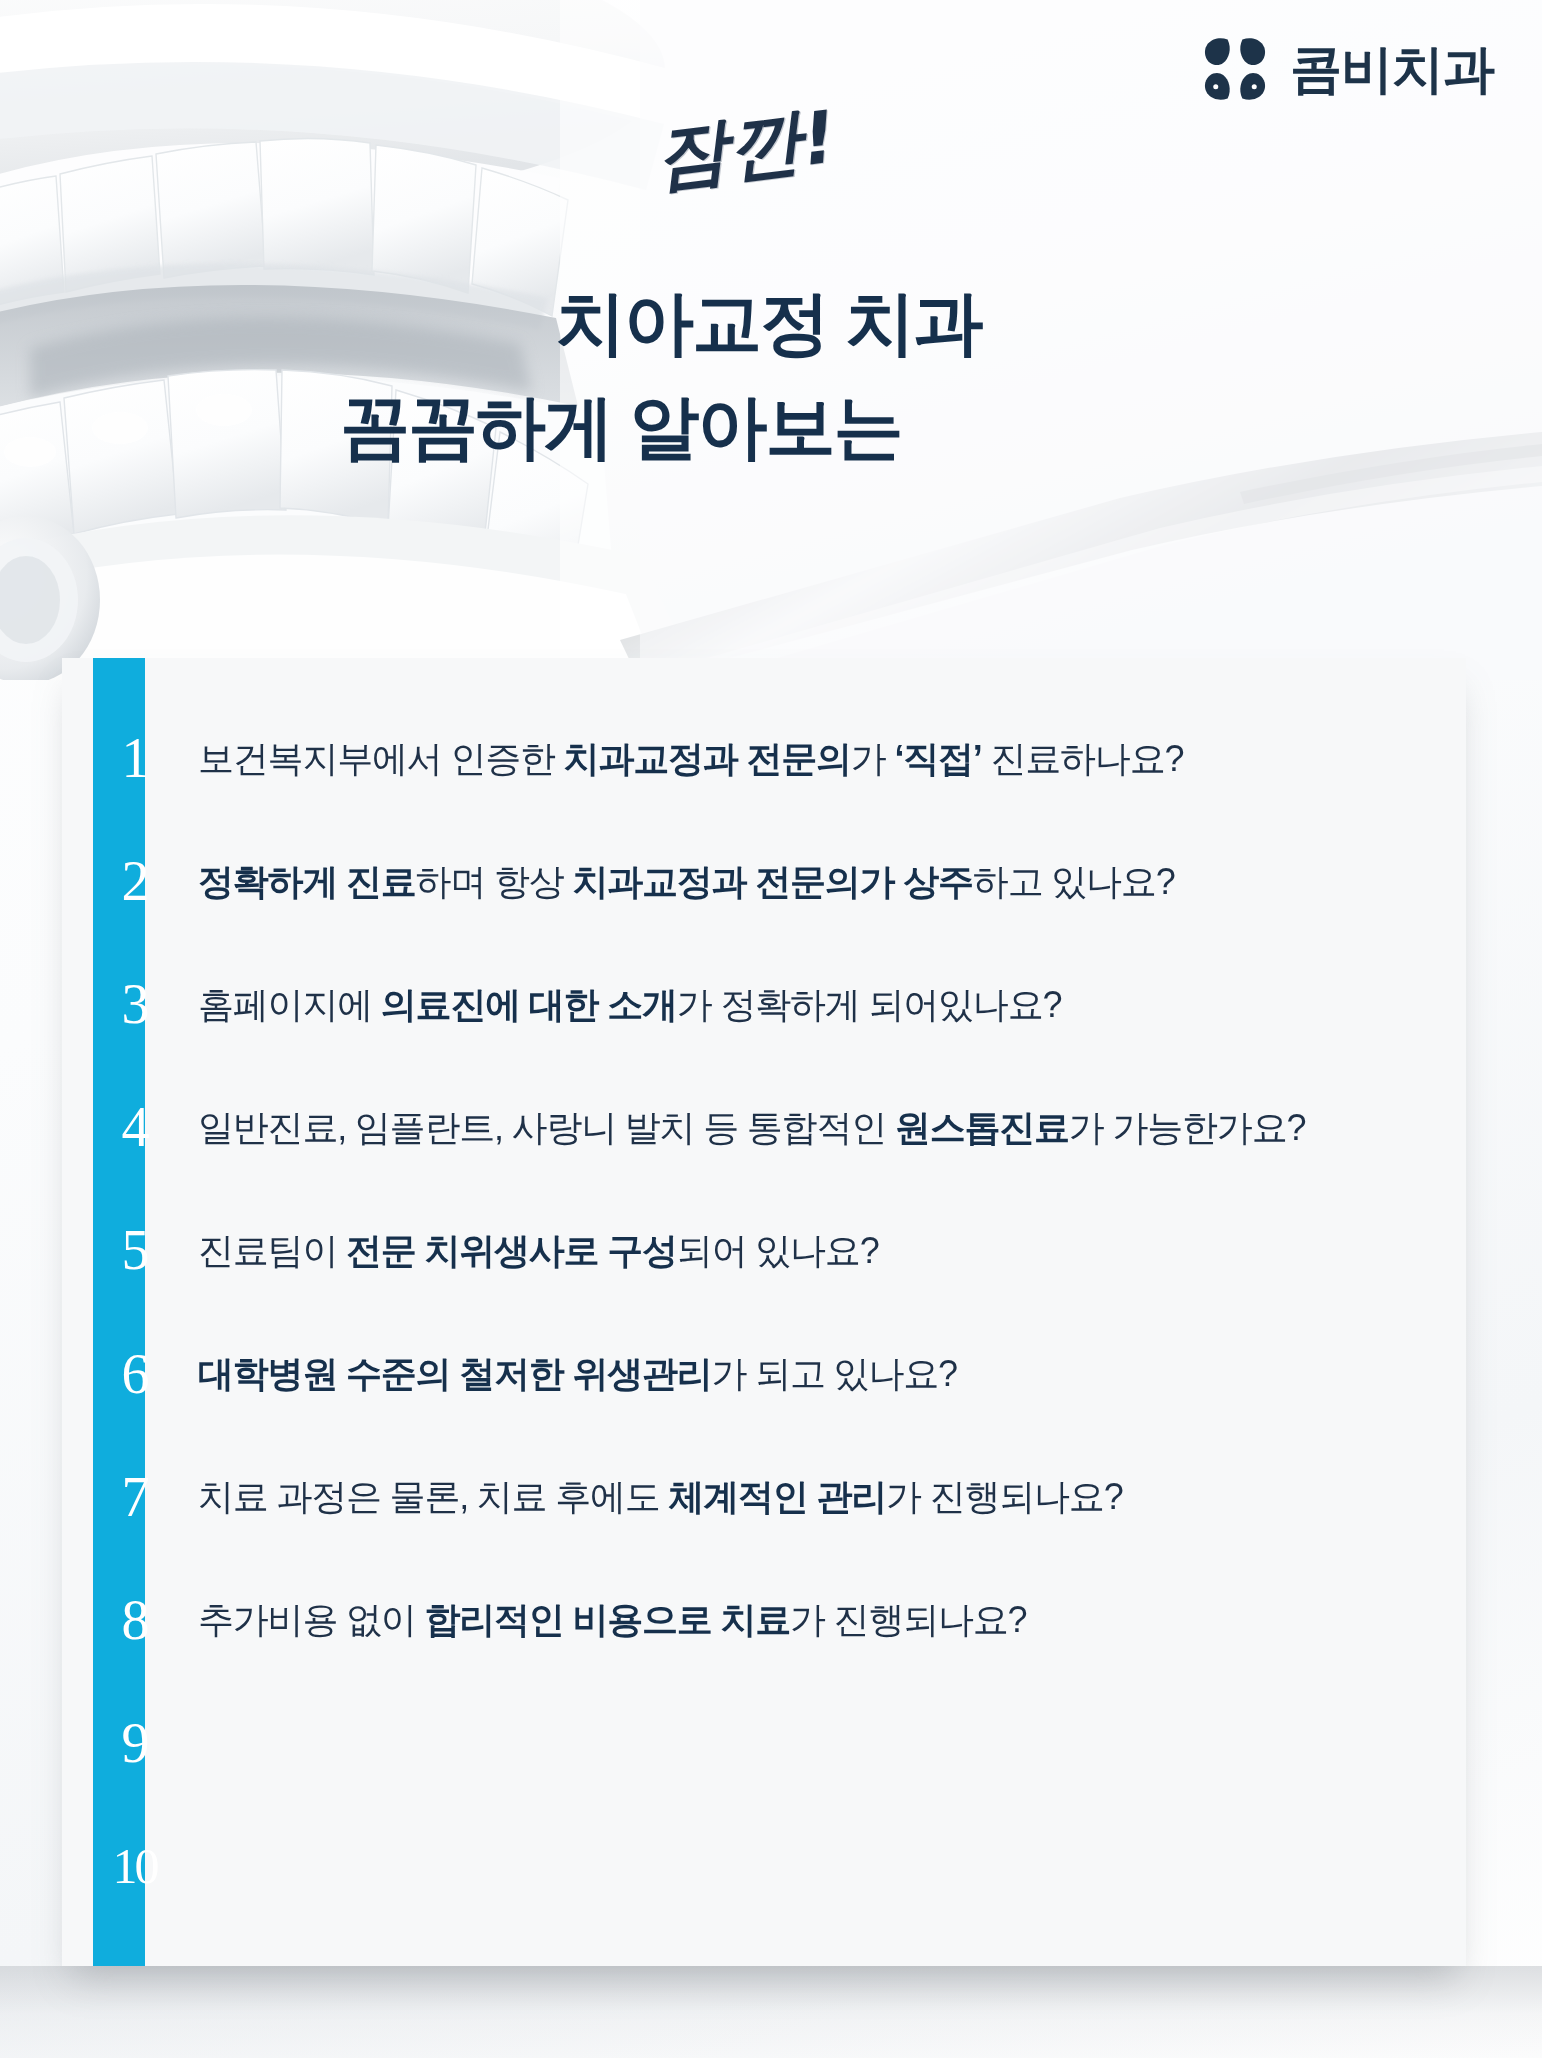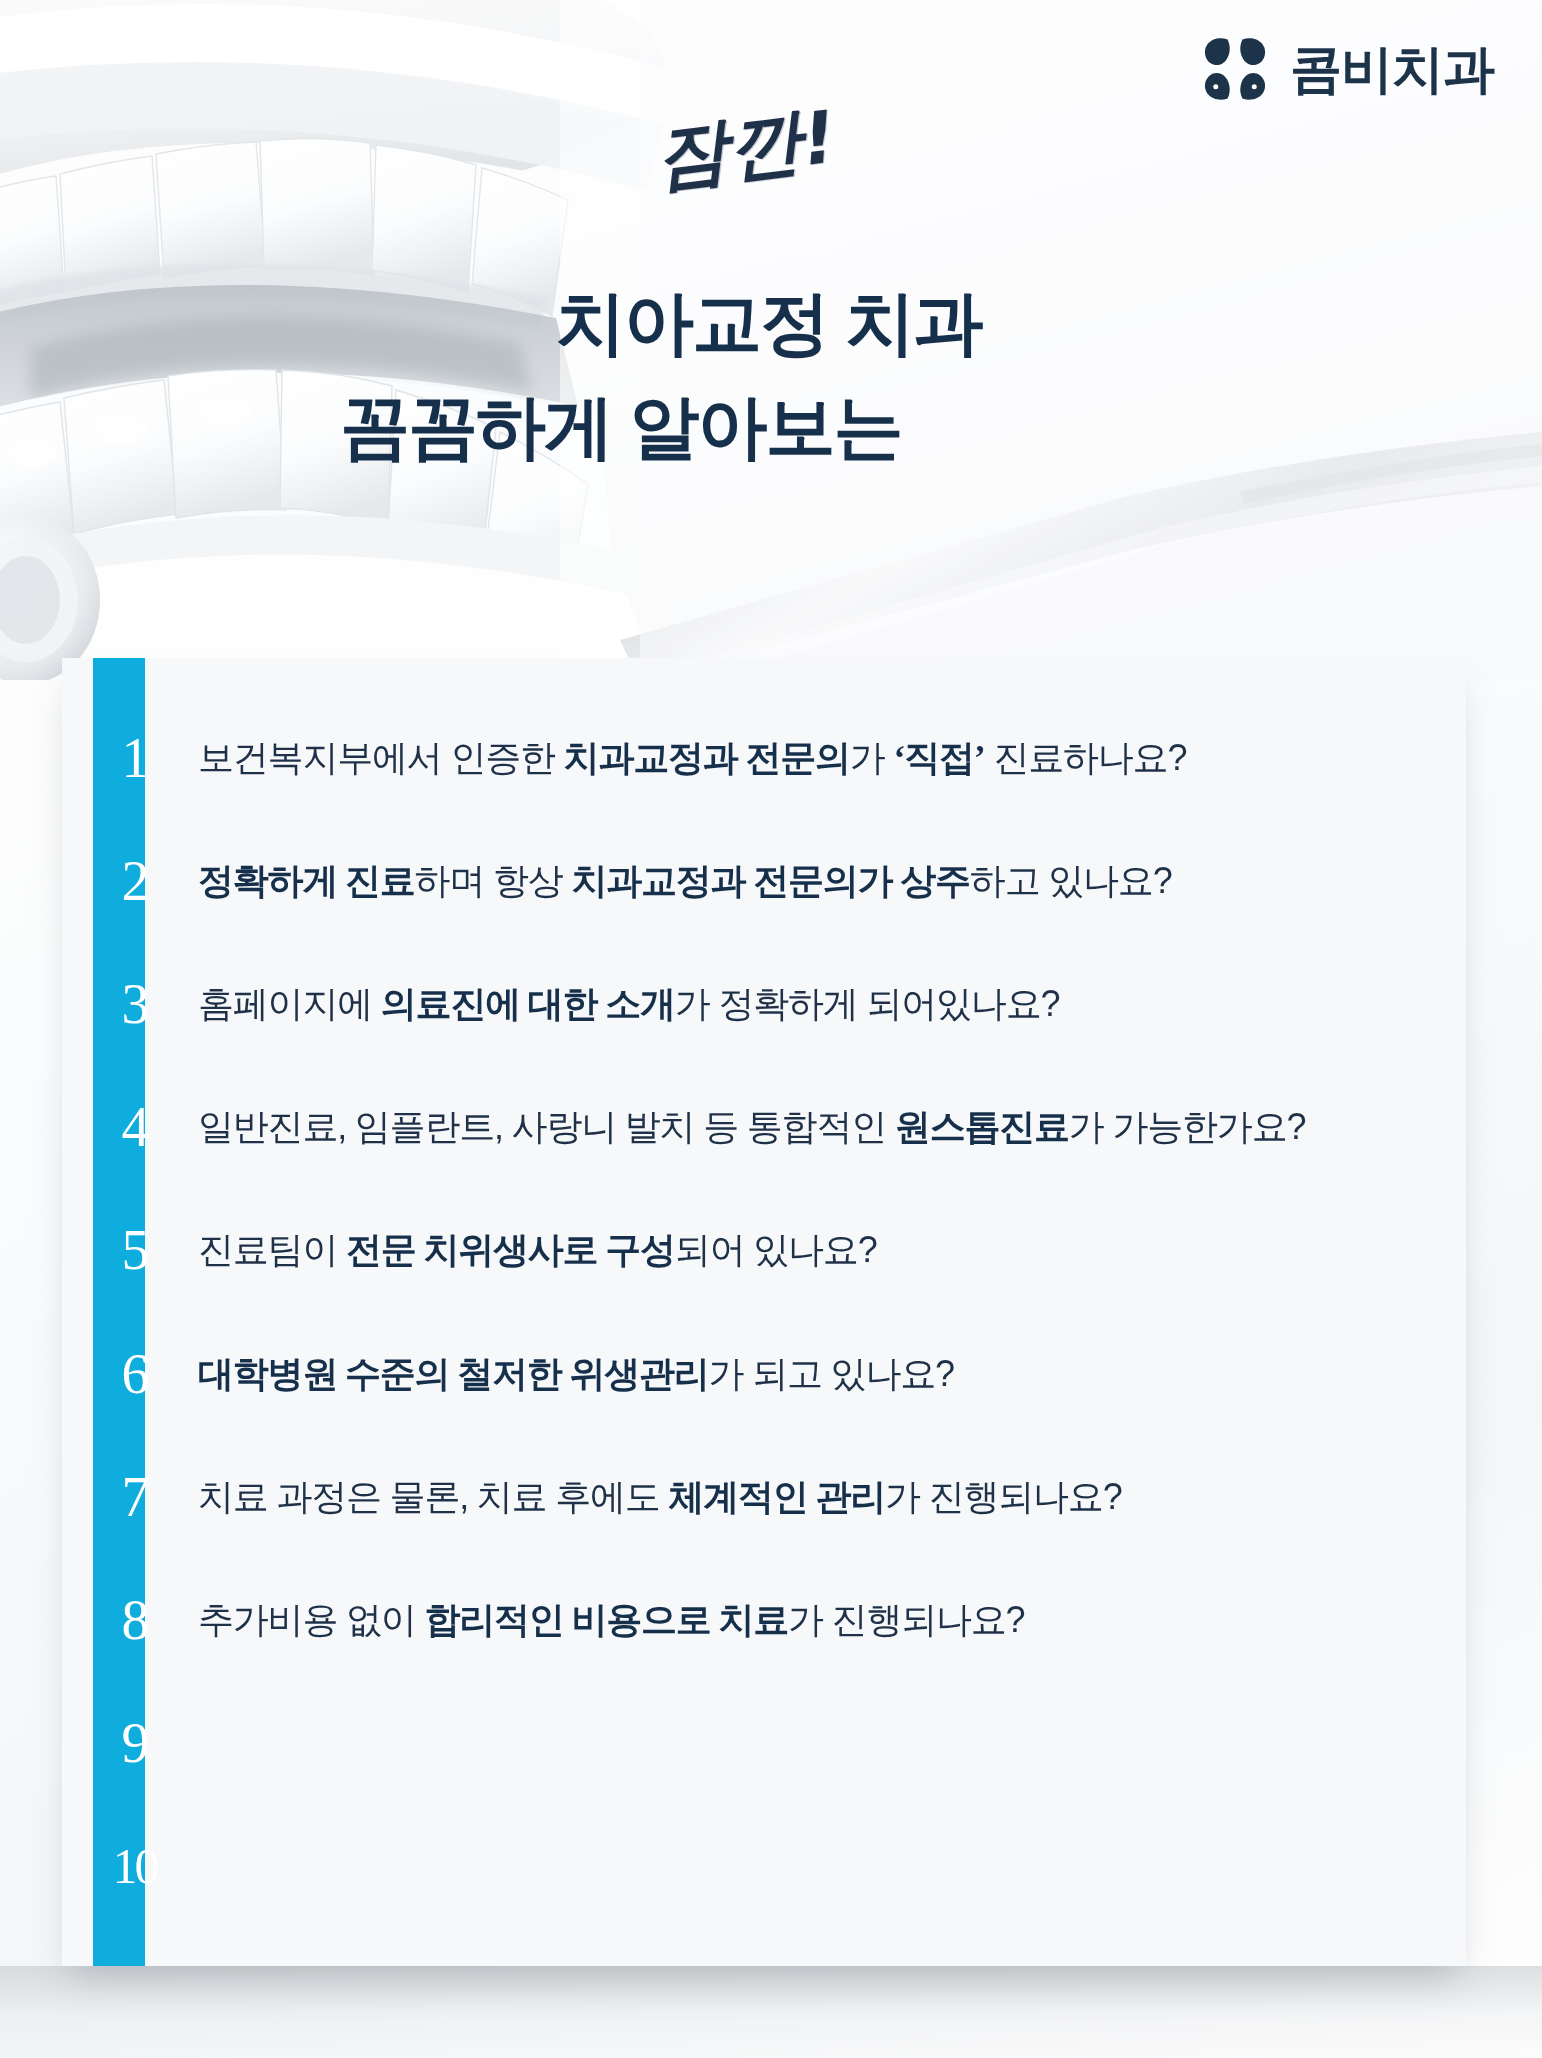--- a/index.html
+++ b/index.html
@@ -179,21 +179,21 @@
   .row-num.wide { font-size: 50px; letter-spacing: -3px; }
 
   .row-text {
     margin-left: 53px;
     font-size: 36px;
     color: #1f3148;
     line-height: 1.25;
     letter-spacing: -1.2px;
     white-space: nowrap;
   }
-  .row-text b { font-weight: bold; color: #16304c; font-family: Liberation Serif, serif; }
+  .row-text b { font-weight: bold; color: #16304c; }
 
   
   #bottom-fade {
     position: absolute;
     left: 0;
     top: 1966px;
     width: 1542px;
     height: 150px;
     background: linear-gradient(180deg, rgba(175,180,186,0.42) 0%, rgba(205,209,214,0.20) 32%, rgba(255,255,255,0) 78%);
     z-index: 10;

